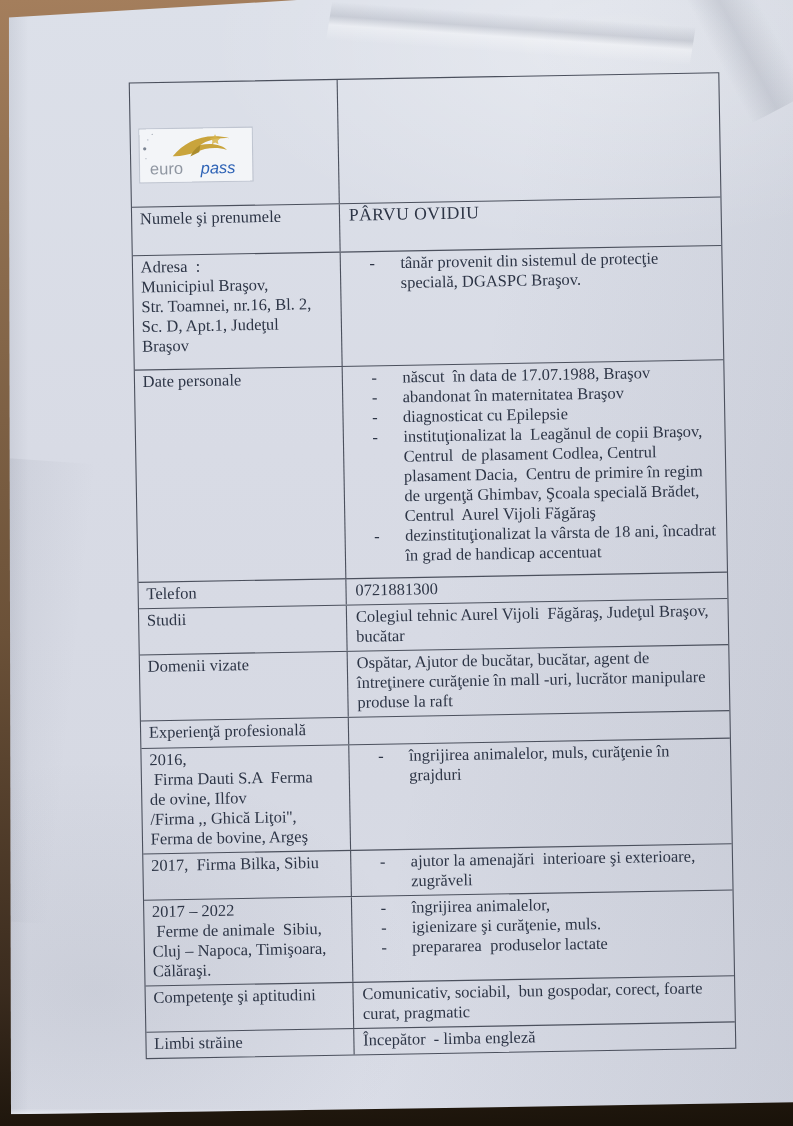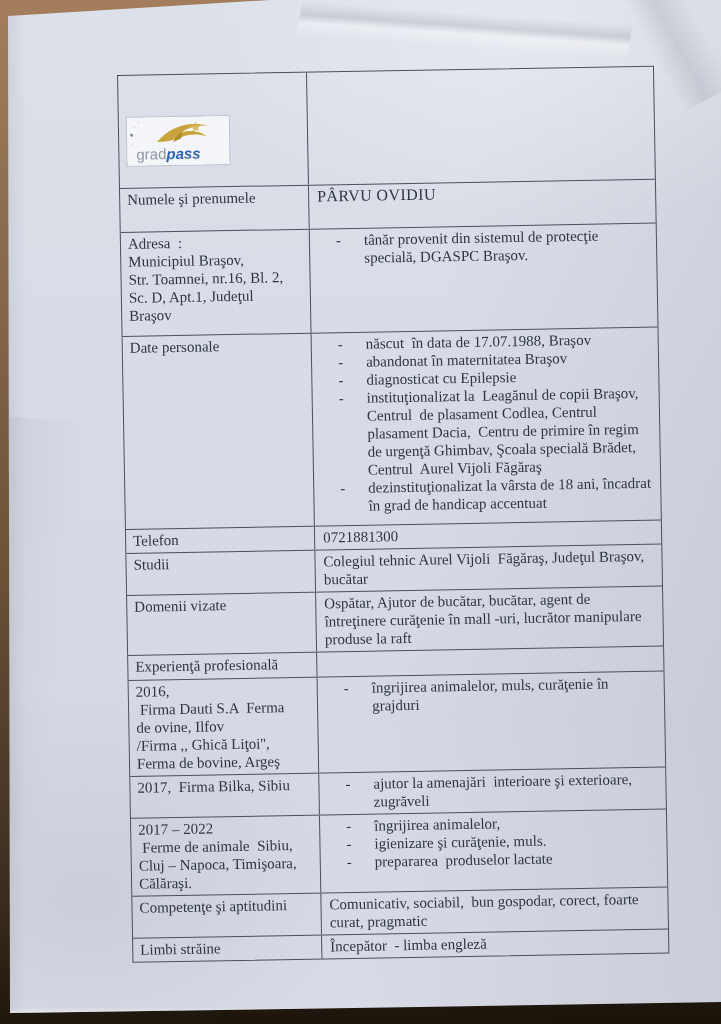--- a/index.html
+++ b/index.html
@@ -59,21 +59,21 @@
   
   .logo-cell{padding:4px 6px;}
   .logo-box{
     position:relative;width:102px;height:48px;margin:2px 0 0 2px;
     background:rgba(251,252,254,.75);
     box-shadow:0 0 0 1px rgba(170,176,190,.55);
   }
   .logo-text{position:absolute;left:9px;bottom:4px;
     font-family:"Liberation Sans","DejaVu Sans",sans-serif;font-size:15px;line-height:15px;}
   .logo-euro{color:#8f96a1;}
-  .logo-pass{color:#2e63b6;font-weight:bold;font-style:italic;}
+  .logo-pass{color:#2e63b6;font-weight:normal;font-style:italic;margin-left:16px;}
   .bird{position:absolute;left:26px;top:2px;}
   .sparkles{position:absolute;left:3px;top:16px;width:3px;height:3px;border-radius:50%;
     background:#7d8694;
     box-shadow:3px -8px 0 -1px #9aa3b0,7px -13px 0 -1px #8b93a0,1px 9px 0 -1px #a2aab6;}
 </style>
 </head>
 <body>
 
 <div class="stage">
   <div class="paper">
@@ -83,21 +83,21 @@
     <div class="cv-table">
         <div class="row row-1">
           <div class="cell cell-left logo-cell">
   <div class="logo-box">
     <span class="sparkles"></span>
     <svg class="bird" width="62" height="28" viewBox="0 0 64 28">
       <path d="M4 23 C16 9 34 1 58 7 C46 6 37 8.5 30 13 C41 10.5 51 13.5 55 18 C45 14.5 34 16 26 19.5 C19 22 10 23.5 4 23 Z" fill="#c9a43c"></path>
       <path d="M30 13 C26 15.5 22.5 19 20.5 23.5 L29 19.5 Z" fill="#ab8c2c"></path>
       <path d="M44 3 l1.6 3.2 3.4 .5 -2.5 2.4 .6 3.4 -3.1 -1.6 -3.1 1.6 .6 -3.4 -2.5 -2.4 3.4 -.5 Z" fill="#d7b44a" opacity=".85"></path>
     </svg>
-    <span class="logo-text"><span class="logo-euro">grad</span><span class="logo-pass">pass</span></span>
+    <span class="logo-text"><span class="logo-euro">euro</span><span class="logo-pass">pass</span></span>
   </div>
 </div>
           <div class="cell cell-right"></div>
         </div>
         <div class="row row-2">
           <div class="cell cell-left"><div class="lbl-line">Numele şi prenumele</div></div>
           <div class="cell cell-right"><div class="val-text">PÂRVU OVIDIU</div></div>
         </div>
         <div class="row row-3">
           <div class="cell cell-left"><div class="lbl-line">Adresa  :</div><div class="lbl-line">Municipiul Braşov,</div><div class="lbl-line">Str. Toamnei, nr.16, Bl. 2,</div><div class="lbl-line">Sc. D, Apt.1, Judeţul</div><div class="lbl-line">Braşov</div></div>

